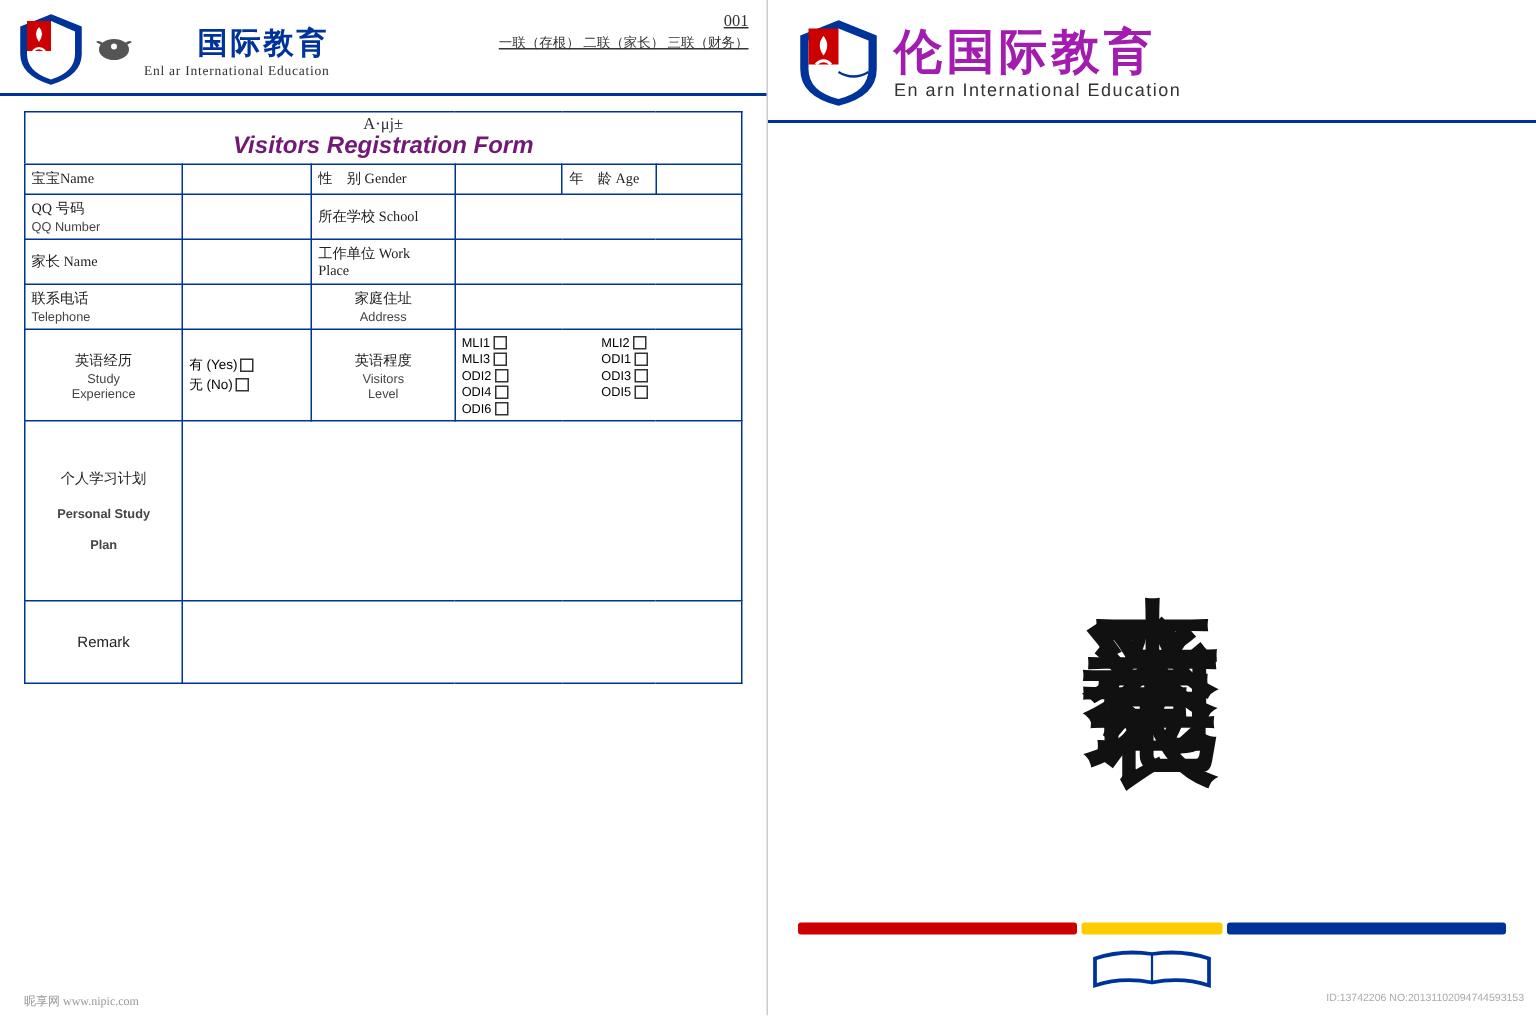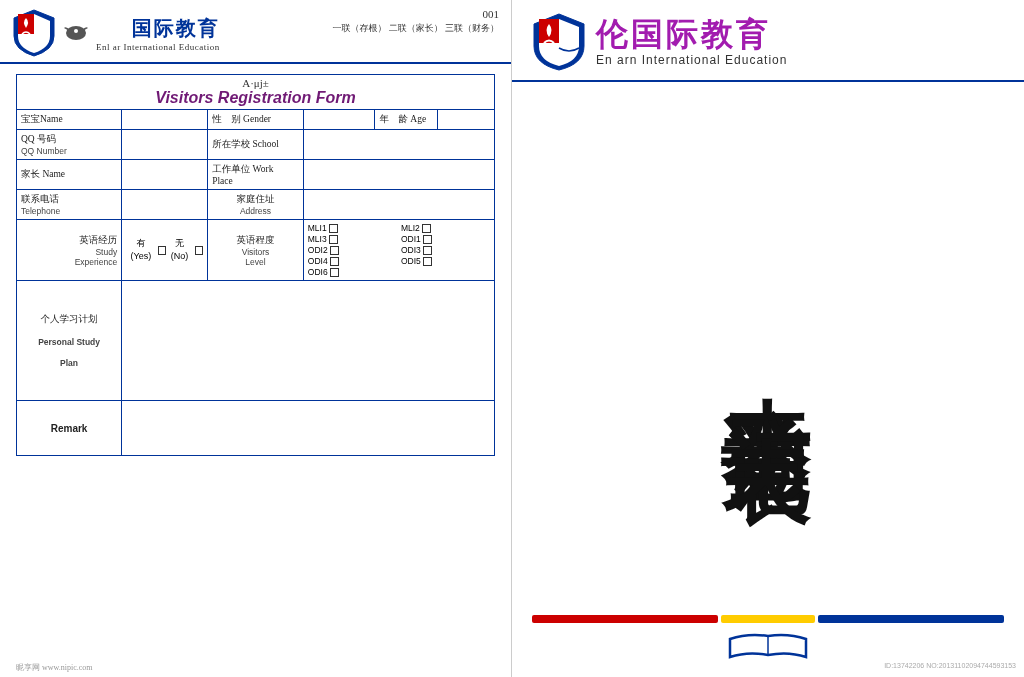--- a/index.html
+++ b/index.html
@@ -60,20 +60,21 @@
       color: #333;
       letter-spacing: 0.5px;
     }
     .header-right-info {
       position: absolute;
       right: 12px;
       top: 8px;
       text-align: right;
       font-size: 9px;
       color: #333;
+      text-decoration: underline;
     }
     .doc-number {
       font-size: 11px;
       color: #333;
       display: block;
       margin-bottom: 2px;
     }
     .copies-info {
       font-size: 9px;
       color: #333;
@@ -129,20 +130,21 @@
       font-size: 8.5px;
       color: #444;
       display: block;
       font-family: Arial, sans-serif;
     }
     .value-cell {
       background: #fff;
     }
     .checkbox-group {
       display: flex;
+      flex-direction: column;
       font-size: 9px;
       font-family: Arial, sans-serif;
       line-height: 1.5;
     }
     .checkbox-row {
       display: flex;
       align-items: center;
       gap: 2px;
     }
     .cb {
@@ -375,21 +377,21 @@
         </td>
         <td class="value-cell"></td>
         <td class="label-cell" style="text-align:center">
           <span class="label-cn">家庭住址</span>
           <span class="label-en">Address</span>
         </td>
         <td class="value-cell" colspan="3"></td>
       </tr>
 
       <tr>
-        <td class="label-cell" style="text-align:right; vertical-align:middle">
+        <td class="label-cell" style="text-align:center; vertical-align:middle">
           <span class="label-cn">英语经历</span>
           <span class="label-en">Study</span>
           <span class="label-en">Experience</span>
         </td>
         <td class="value-cell" style="text-align:center; vertical-align:middle">
           <div class="checkbox-group">
             <div class="checkbox-row">
               <span>有 (Yes)</span>
               <span class="cb"></span>
             </div>
@@ -452,21 +454,21 @@
           <br>
           <span class="label-en" style="font-weight:bold; font-size:8.5px">Personal Study</span>
           <br>
           <span class="label-en" style="font-weight:bold; font-size:8.5px">Plan</span>
         </td>
         <td class="value-cell personal-plan-cell" colspan="5"></td>
       </tr>
 
       <tr>
         <td class="label-cell remark-cell" style="text-align:center; vertical-align:middle">
-          <span class="label-en" style="font-size:10px; font-weight:bold; color:#222">Remark</span>
+          <span class="label-en" style="font-size:10px; font-weight:normal; color:#222">Remark</span>
         </td>
         <td class="value-cell remark-cell" colspan="5"></td>
       </tr>
 
     </tbody>
       </table>
   </div>
 
   <div class="watermark-area">
     <span class="watermark-text">昵享网 www.nipic.com</span>

